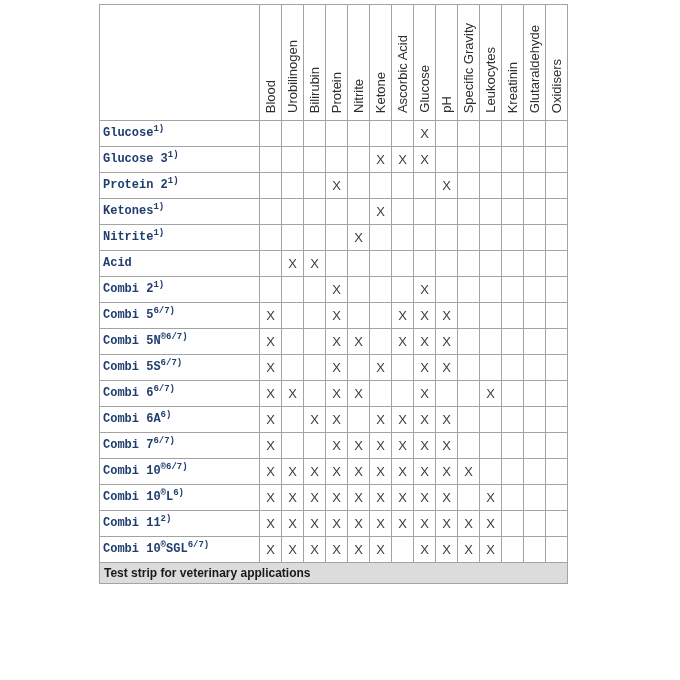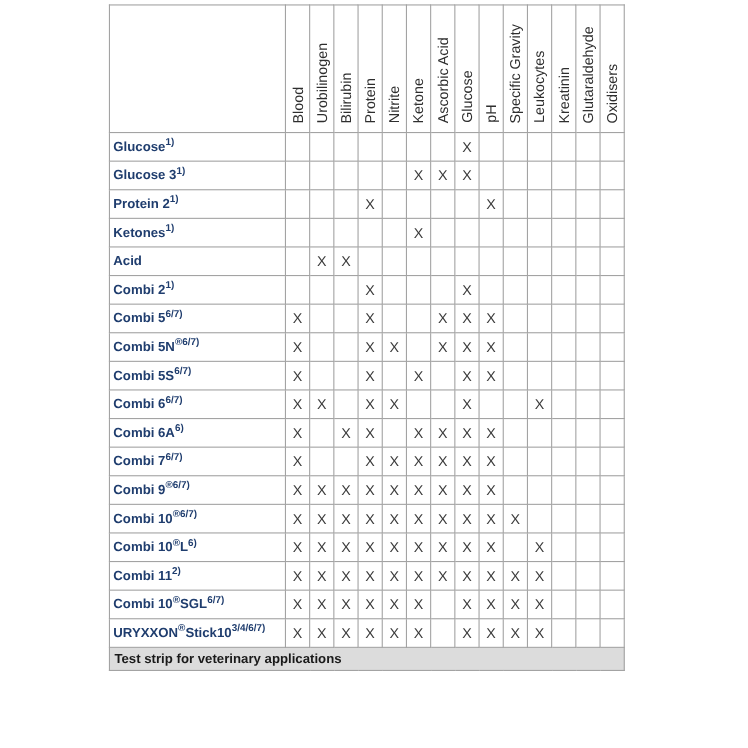--- a/index.html
+++ b/index.html
@@ -51,20 +51,21 @@
   }
   tbody td.label{
     height:21px;
     padding:2px 3px 2px 3px;
     vertical-align:middle;
     font-size:12px;
     line-height:15px;
     font-weight:bold;
     color:var(--product-text);
     overflow:hidden;
+    font-family:Liberation Mono, monospace;
   }
   tbody td.label sup{
     font-size:9px;
     line-height:0;
   }
   tr.section td{
     background:var(--section-bg);
     height:16px;
     padding:2px 4px;
     font-size:12px;
@@ -177,20 +178,37 @@
           <td class="mark"></td>
           <td class="mark"></td>
           <td class="mark"></td>
           <td class="mark"></td>
           <td class="mark"></td>
           <td class="mark"></td>
           <td class="mark"></td>
           <td class="mark"></td>
         </tr>
         <tr>
+          <td class="label">Nitrite<sup>1)</sup></td>
+          <td class="mark"></td>
+          <td class="mark"></td>
+          <td class="mark"></td>
+          <td class="mark"></td>
+          <td class="mark">X</td>
+          <td class="mark"></td>
+          <td class="mark"></td>
+          <td class="mark"></td>
+          <td class="mark"></td>
+          <td class="mark"></td>
+          <td class="mark"></td>
+          <td class="mark"></td>
+          <td class="mark"></td>
+          <td class="mark"></td>
+        </tr>
+        <tr>
           <td class="label">Acid</td>
           <td class="mark"></td>
           <td class="mark">X</td>
           <td class="mark">X</td>
           <td class="mark"></td>
           <td class="mark"></td>
           <td class="mark"></td>
           <td class="mark"></td>
           <td class="mark"></td>
           <td class="mark"></td>
@@ -313,37 +331,20 @@
           <td class="mark">X</td>
           <td class="mark">X</td>
           <td class="mark">X</td>
           <td class="mark"></td>
           <td class="mark"></td>
           <td class="mark"></td>
           <td class="mark"></td>
           <td class="mark"></td>
         </tr>
         <tr>
-          <td class="label">Combi 9<sup>®6/7)</sup></td>
-          <td class="mark">X</td>
-          <td class="mark">X</td>
-          <td class="mark">X</td>
-          <td class="mark">X</td>
-          <td class="mark">X</td>
-          <td class="mark">X</td>
-          <td class="mark">X</td>
-          <td class="mark">X</td>
-          <td class="mark">X</td>
-          <td class="mark"></td>
-          <td class="mark"></td>
-          <td class="mark"></td>
-          <td class="mark"></td>
-          <td class="mark"></td>
-        </tr>
-        <tr>
           <td class="label">Combi 10<sup>®6/7)</sup></td>
           <td class="mark">X</td>
           <td class="mark">X</td>
           <td class="mark">X</td>
           <td class="mark">X</td>
           <td class="mark">X</td>
           <td class="mark">X</td>
           <td class="mark">X</td>
           <td class="mark">X</td>
           <td class="mark">X</td>
@@ -382,37 +383,20 @@
           <td class="mark">X</td>
           <td class="mark">X</td>
           <td class="mark">X</td>
           <td class="mark">X</td>
           <td class="mark"></td>
           <td class="mark"></td>
           <td class="mark"></td>
         </tr>
         <tr>
           <td class="label">Combi 10<sup>®</sup>SGL<sup>6/7)</sup></td>
-          <td class="mark">X</td>
-          <td class="mark">X</td>
-          <td class="mark">X</td>
-          <td class="mark">X</td>
-          <td class="mark">X</td>
-          <td class="mark">X</td>
-          <td class="mark"></td>
-          <td class="mark">X</td>
-          <td class="mark">X</td>
-          <td class="mark">X</td>
-          <td class="mark">X</td>
-          <td class="mark"></td>
-          <td class="mark"></td>
-          <td class="mark"></td>
-        </tr>
-        <tr>
-          <td class="label">URYXXON<sup>®</sup>Stick10<sup>3/4/6/7)</sup></td>
           <td class="mark">X</td>
           <td class="mark">X</td>
           <td class="mark">X</td>
           <td class="mark">X</td>
           <td class="mark">X</td>
           <td class="mark">X</td>
           <td class="mark"></td>
           <td class="mark">X</td>
           <td class="mark">X</td>
           <td class="mark">X</td>

